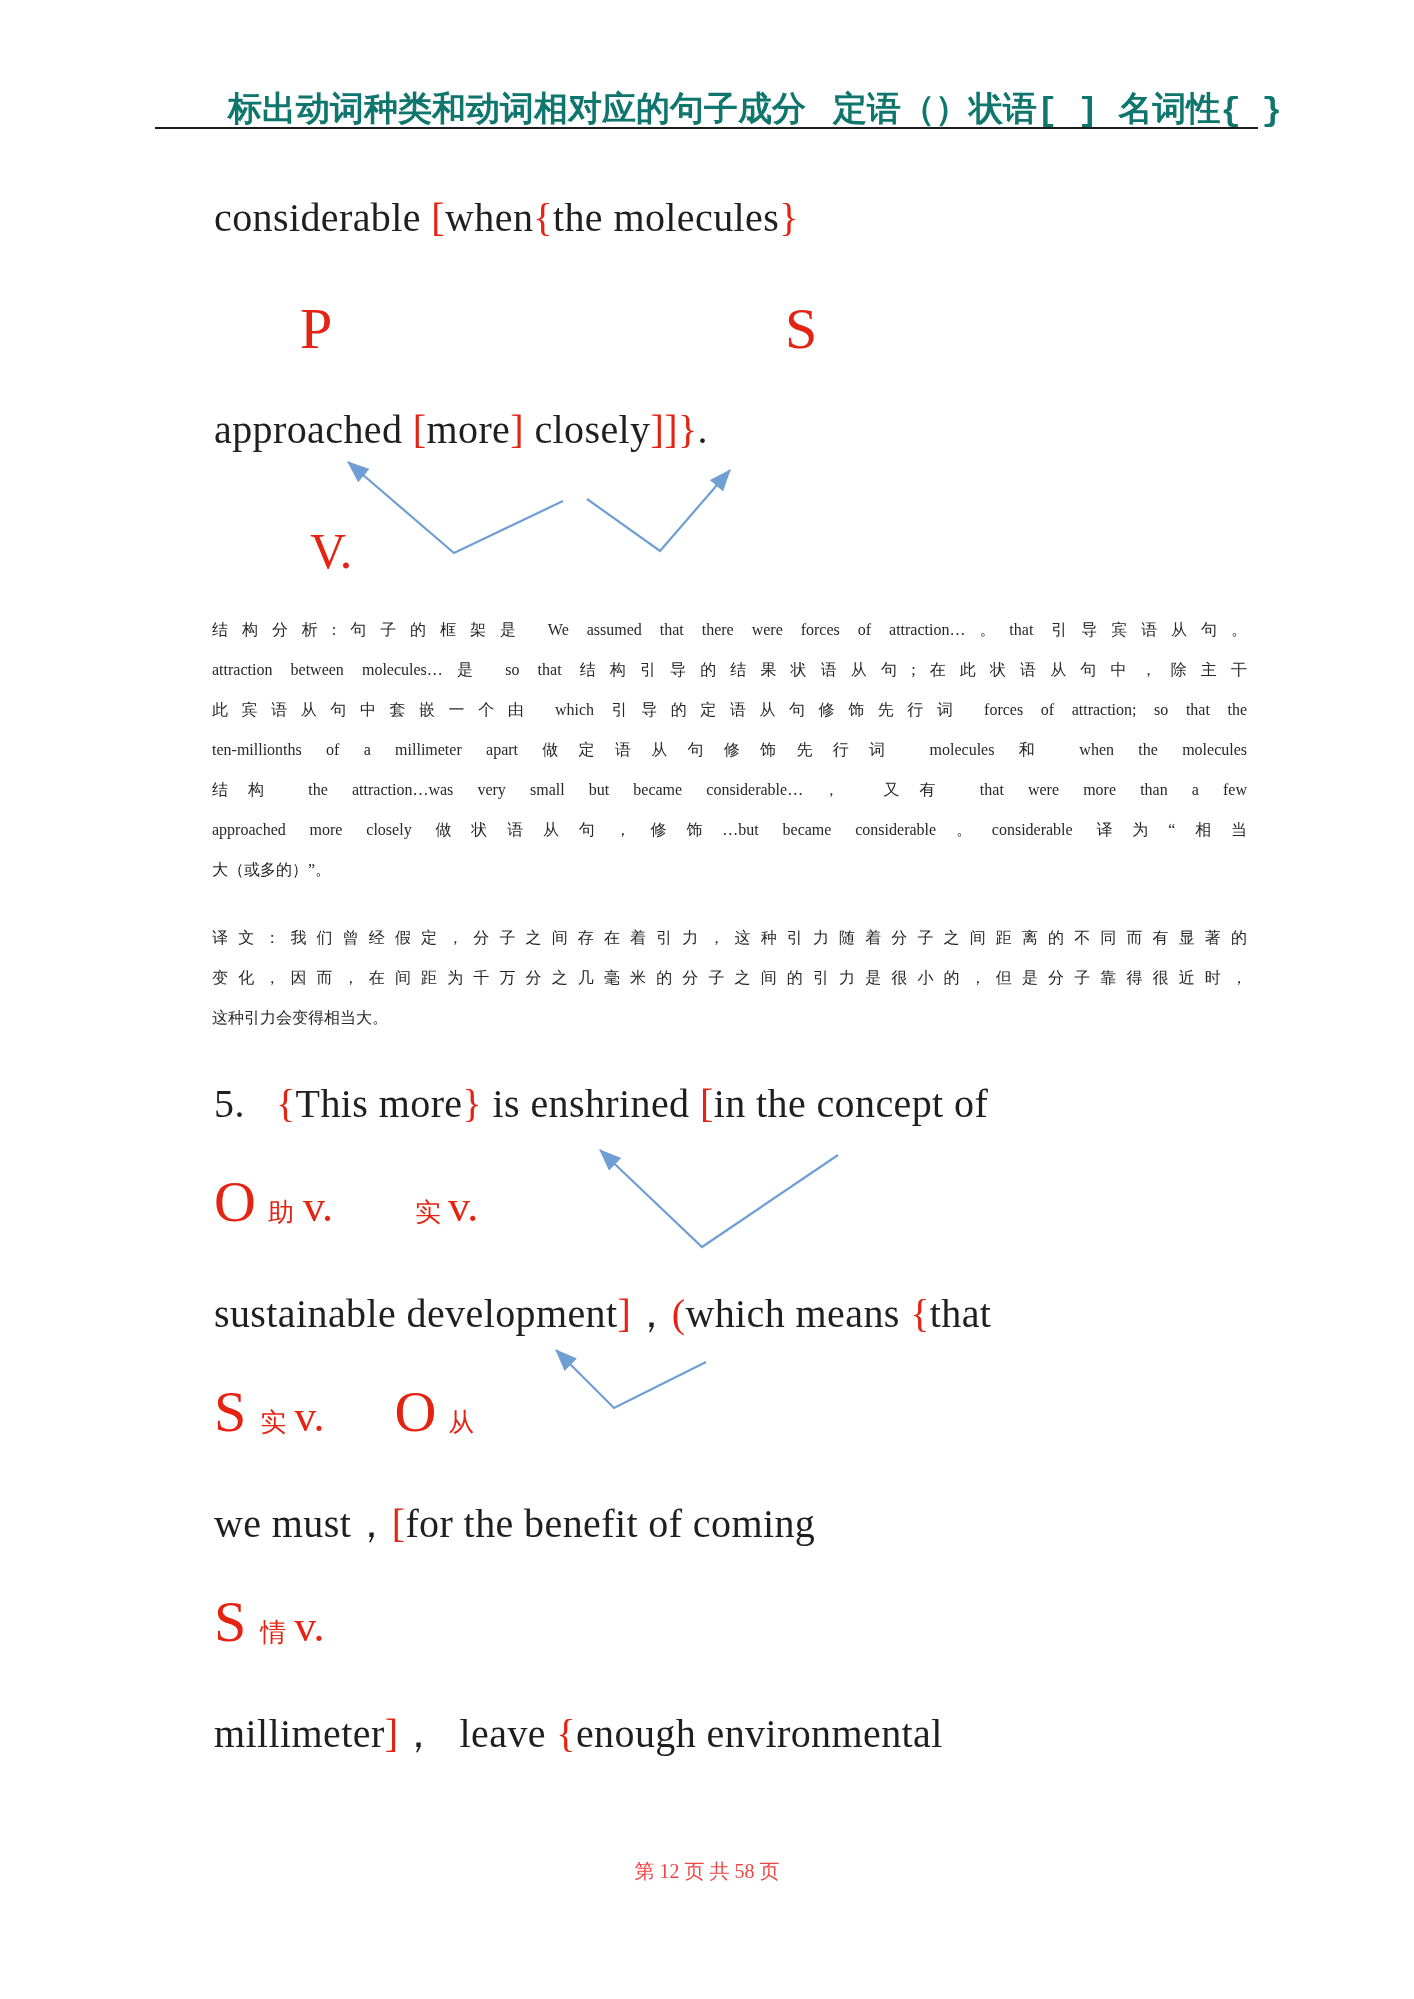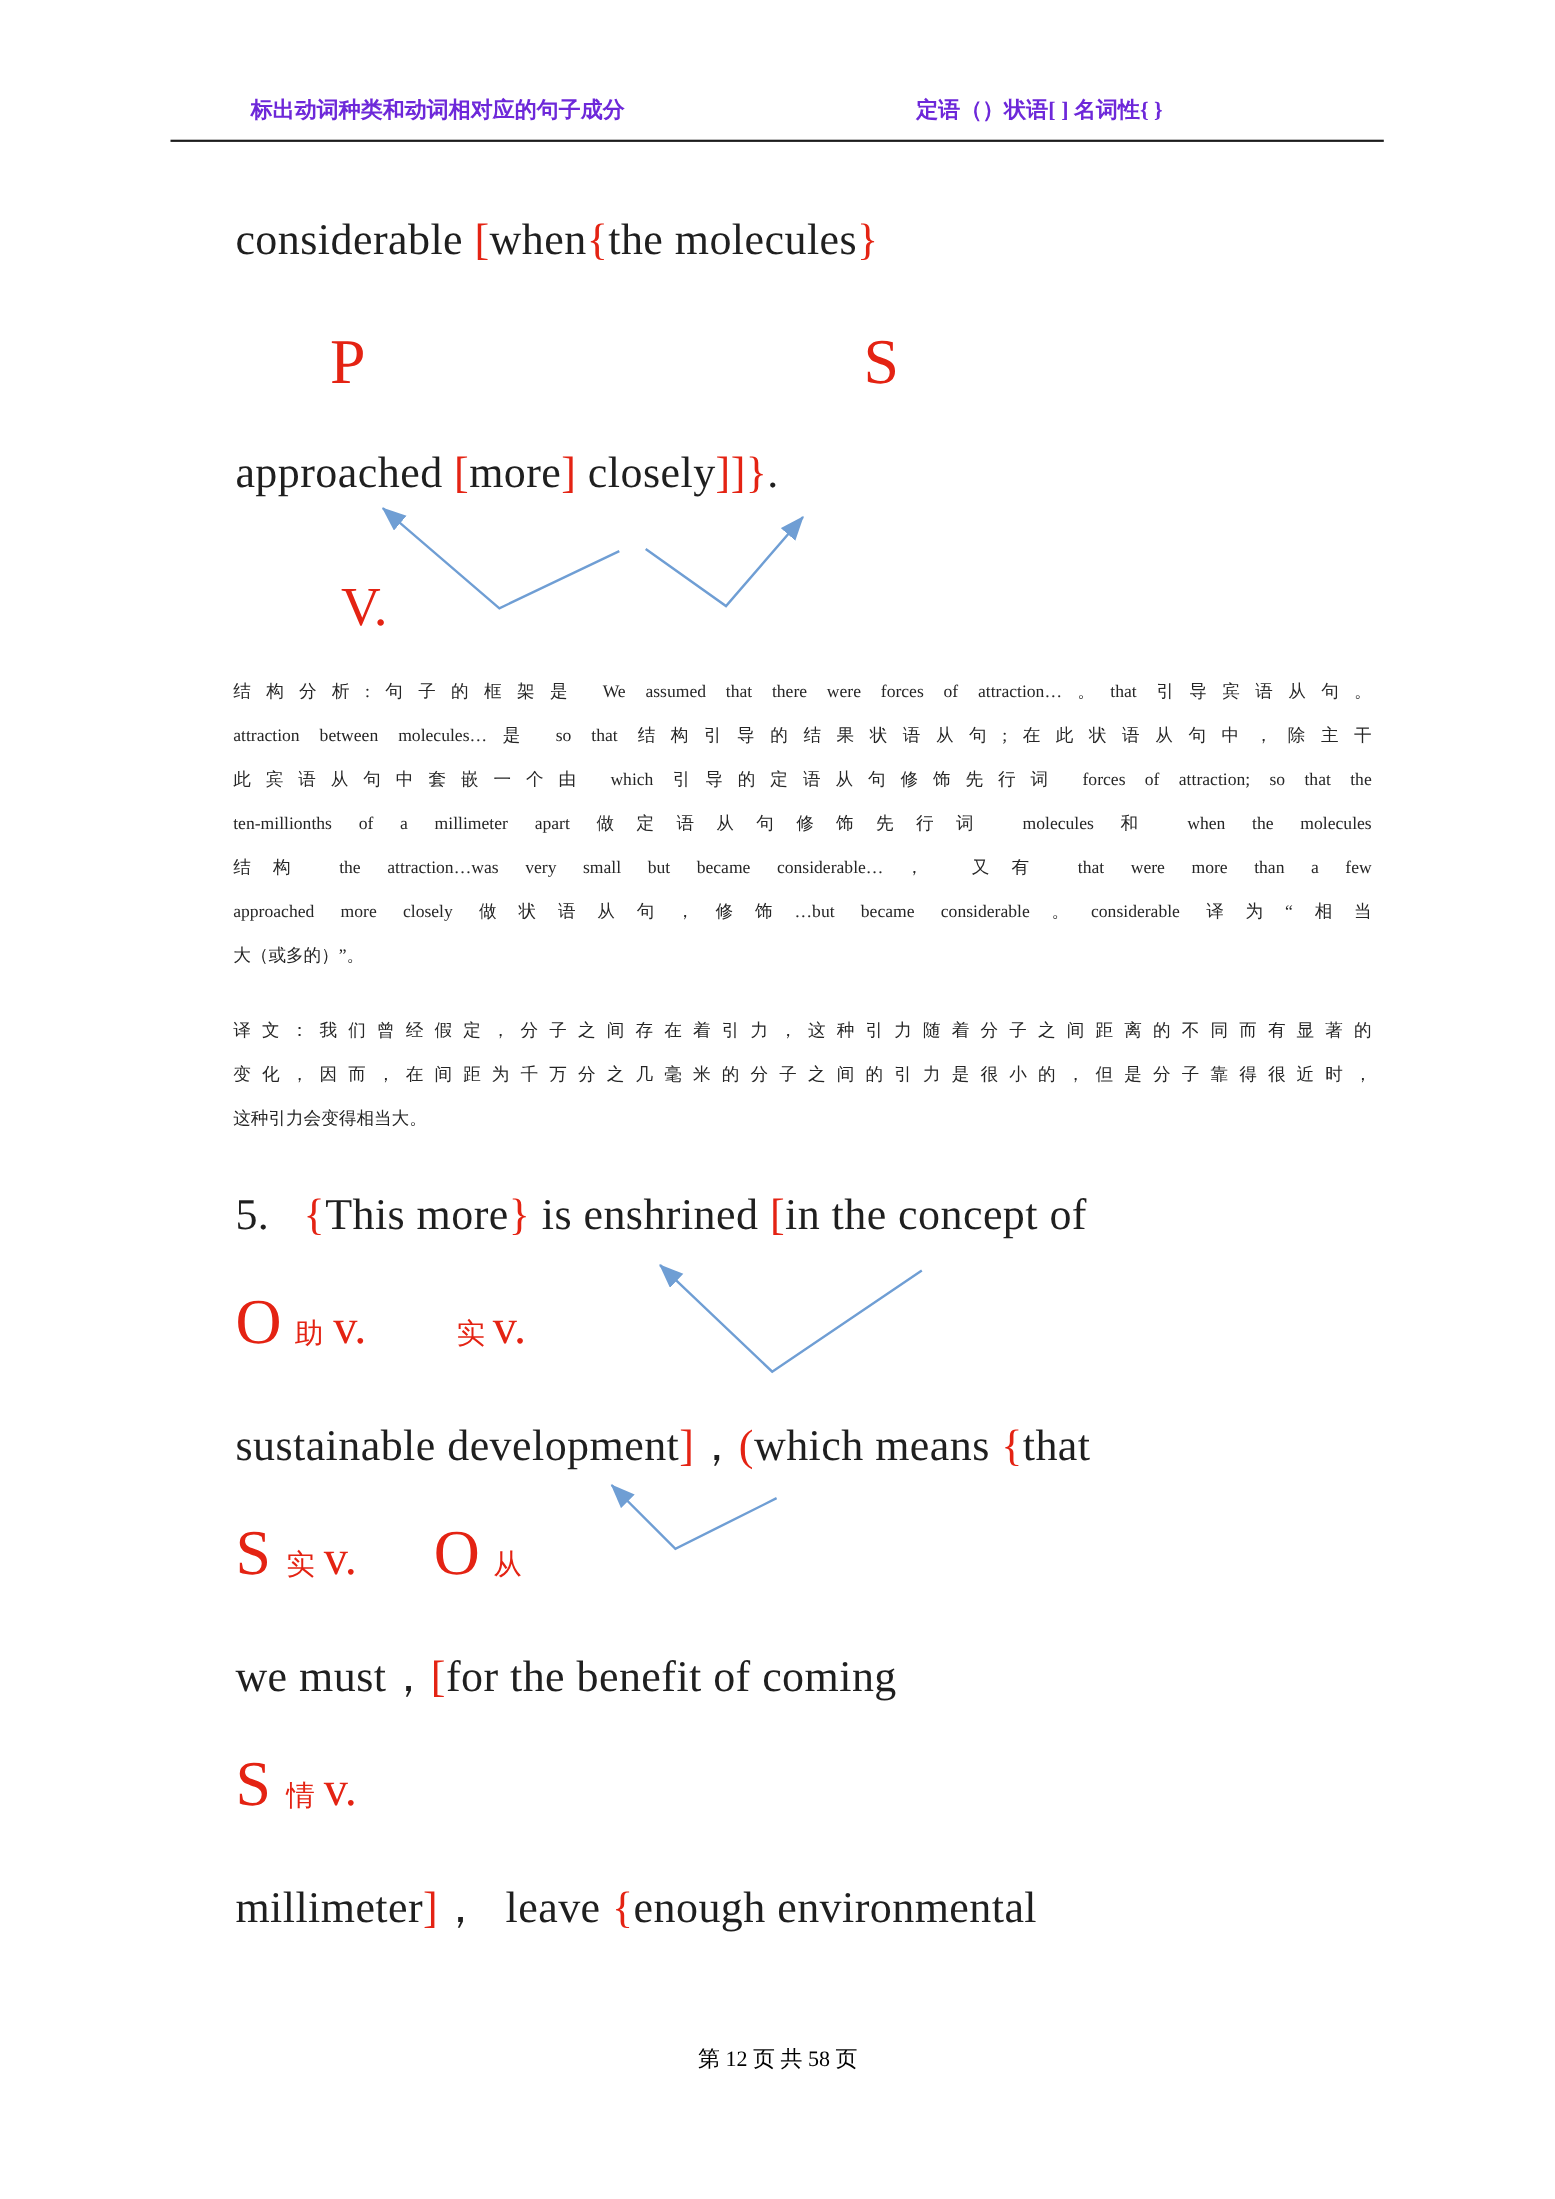--- a/index.html
+++ b/index.html
@@ -1,36 +1,36 @@
 <!DOCTYPE html>
 <html style="--red: #e42313; --arrow: #6f9ed4; --ink: #1f1f1f;"><head>
 <meta charset="utf-8">
 <style>
   :root{ --red:#e42313; --arrow:#6f9ed4; --ink:#1f1f1f; --body:#262626; }
   html,body{margin:0;padding:0;background:#ffffff;}
   .page{position:relative;width:1414px;height:1999px;background:#fff;overflow:hidden;
         font-family:"Liberation Serif","DejaVu Serif",serif;}
-  .hdr{position:absolute;top:86px;font-weight:bold;font-size:20px;color:#6d28d9;white-space:pre;}
+  .hdr{position:absolute;top:86px;font-weight:bold;font-size:34px;color:#0f766e;white-space:pre;font-family:Liberation Mono, monospace;}
   .hdr-left{left:228px;}
   .hdr-right{left:833px;}
   .rule{position:absolute;left:155px;top:127px;width:1103px;height:2px;background:#1c1c1c;}
   .bigline{position:absolute;left:214px;font-size:40px;line-height:1.3;color:var(--ink);
            white-space:pre-wrap;letter-spacing:.4px;}
   .seg-k{color:var(--ink);}
   .seg-r{color:var(--red);}
   .lbl{position:absolute;color:var(--red);font-size:58px;line-height:1;}
   .lbl-v{font-size:50px;}
   .lblrow{position:absolute;display:flex;align-items:baseline;color:var(--red);line-height:1;white-space:pre;}
   .L{font-size:58px;}
   .Lv{font-size:44px;}
   .Lsm{font-size:26px;}
   .para{position:absolute;left:212px;width:1035px;font-size:16px;line-height:40px;color:var(--body);}
   .pline{min-height:40px;}
   .pline.j{text-align:justify;text-align-last:justify;}
-  .footer{position:absolute;left:0;top:1858px;width:100%;text-align:center;font-size:20px;color:#000000;}
+  .footer{position:absolute;left:0;top:1858px;width:100%;text-align:center;font-size:20px;color:#ef4444;}
   svg.arrows{position:absolute;left:0;top:0;width:1414px;height:1999px;pointer-events:none;}
   .ar{stroke:var(--arrow);fill:none;stroke-width:2.2px;}
   .ah{fill:var(--arrow);}
 </style>
 </head>
 <body>
 
 <div class="page">
 
   <span class="hdr hdr-left">标出动词种类和动词相对应的句子成分</span>

